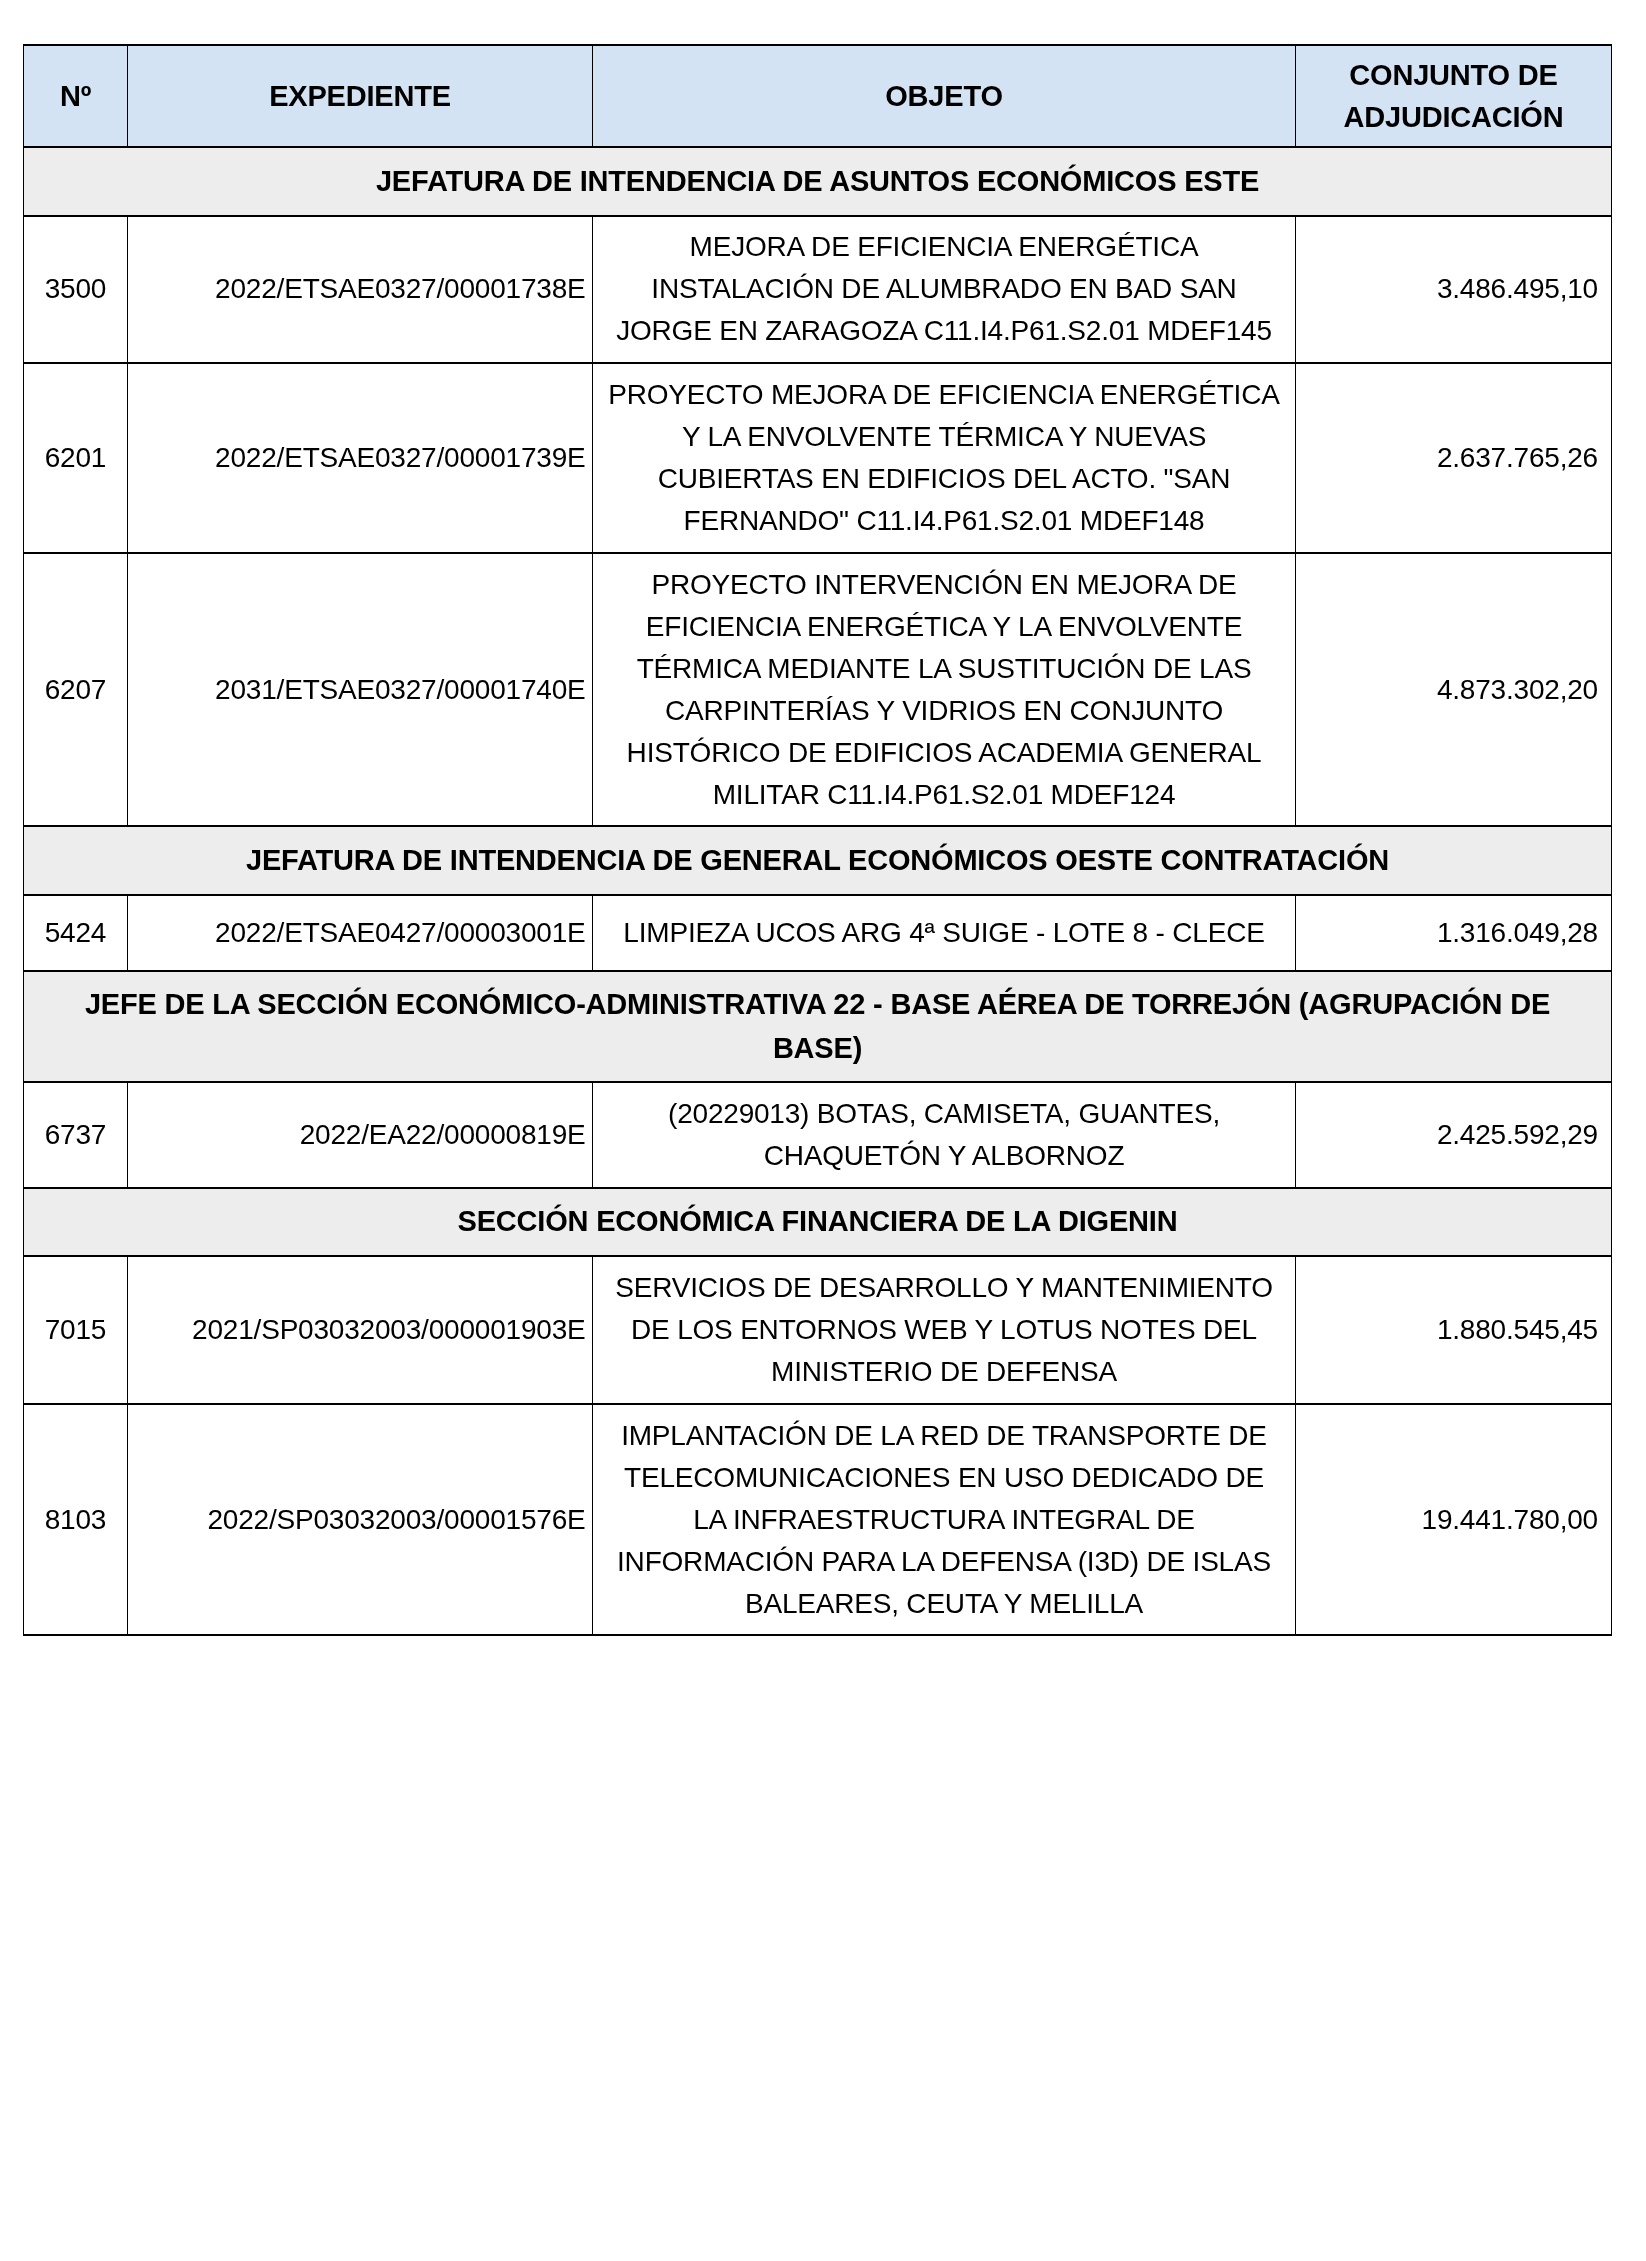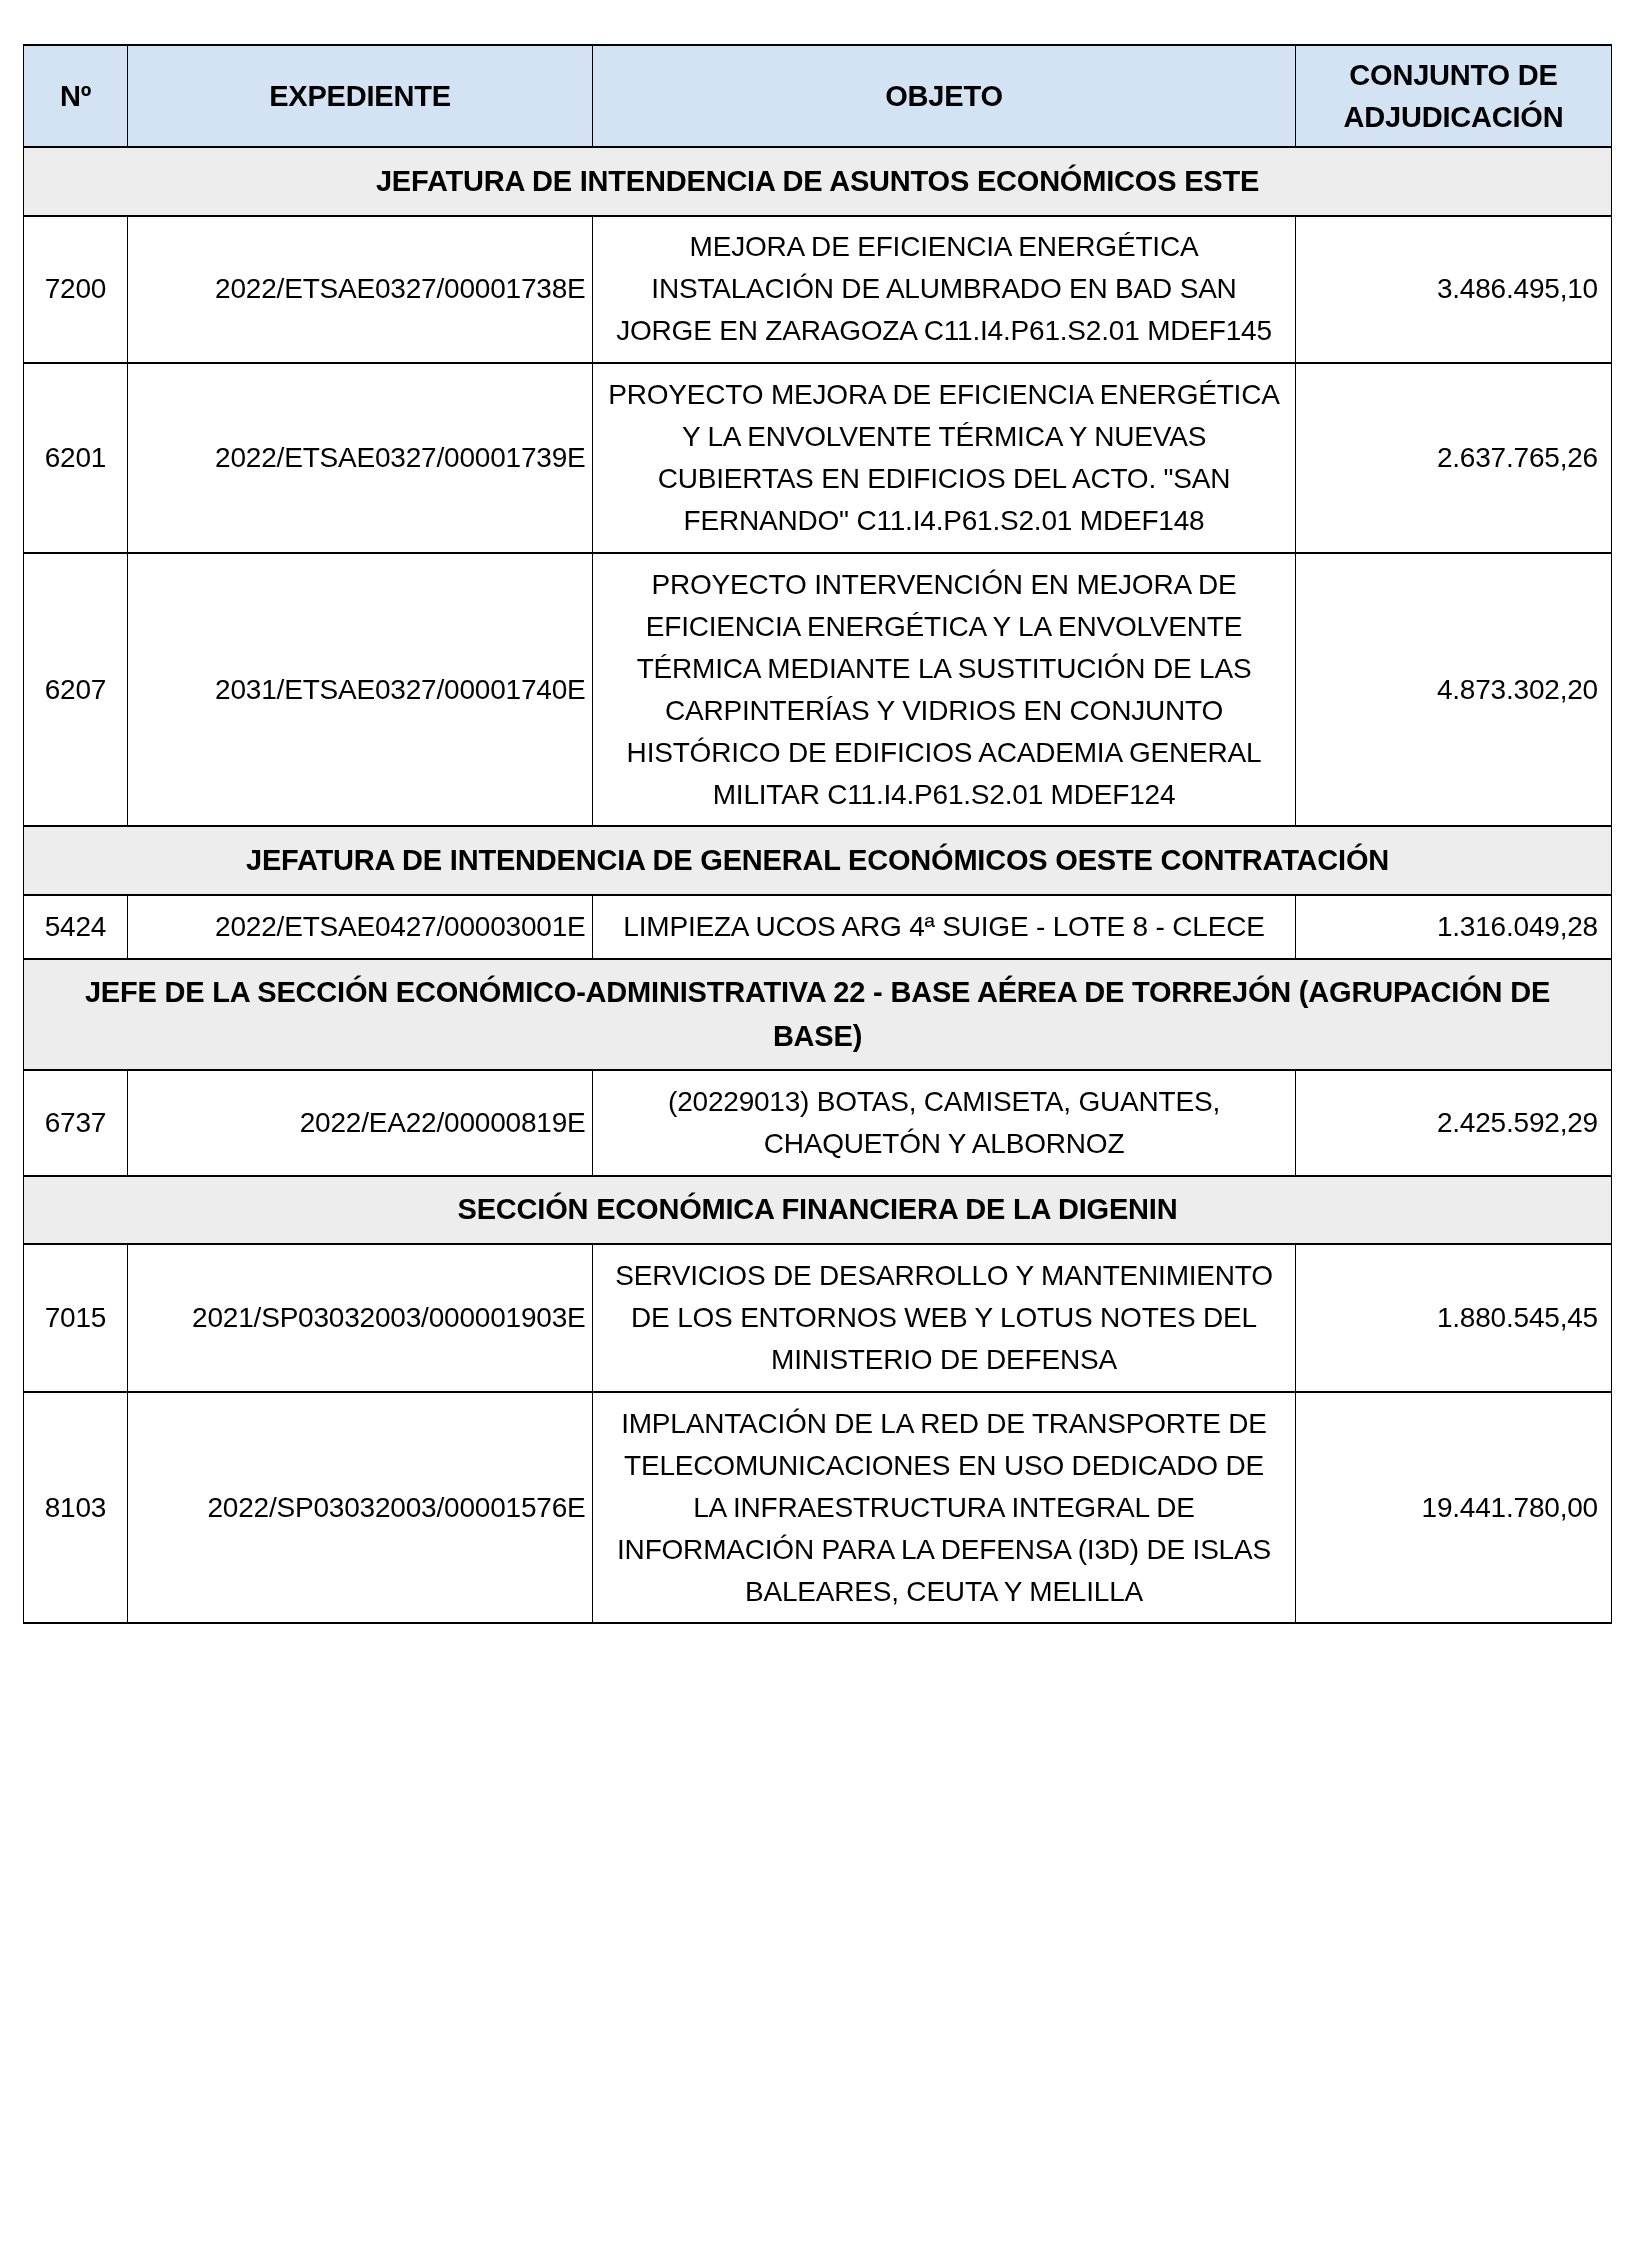--- a/index.html
+++ b/index.html
@@ -78,21 +78,21 @@
     text-align: center;
     padding: 9.8px 11.4px;
     line-height: 1.5;
   }
   td.c-imp {
     font-size: 28px;
     text-align: right;
     padding: 9.8px 13px;
     line-height: 1.5;
   }
-  tr.row-tall td { height: 64px; }
+  tr.row-tall td { height: 76px; }
 </style>
 </head>
 <body>
 
 <div class="page">
   <table class="contracts">
     <colgroup>
       <col style="width:104px">
       <col style="width:465px">
       <col style="width:703px">
@@ -104,21 +104,21 @@
       <th class="col-h">Nº</th>
       <th class="col-h">EXPEDIENTE</th>
       <th class="col-h">OBJETO</th>
       <th class="col-h">CONJUNTO DE ADJUDICACIÓN</th>
     </tr>
 
     <tr>
       <td class="section" colspan="4">JEFATURA DE INTENDENCIA DE ASUNTOS ECONÓMICOS ESTE</td>
     </tr>
     <tr>
-      <td class="c-num">7200</td>
+      <td class="c-num">3500</td>
       <td class="c-exp">2022/ETSAE0327/00001738E</td>
       <td class="c-obj">MEJORA DE EFICIENCIA ENERGÉTICA INSTALACIÓN DE ALUMBRADO EN BAD SAN JORGE EN ZARAGOZA C11.I4.P61.S2.01 MDEF145</td>
       <td class="c-imp">3.486.495,10</td>
     </tr>
     <tr>
       <td class="c-num">6201</td>
       <td class="c-exp">2022/ETSAE0327/00001739E</td>
       <td class="c-obj">PROYECTO MEJORA DE EFICIENCIA ENERGÉTICA Y LA ENVOLVENTE TÉRMICA Y NUEVAS CUBIERTAS EN EDIFICIOS DEL ACTO. "SAN FERNANDO" C11.I4.P61.S2.01 MDEF148</td>
       <td class="c-imp">2.637.765,26</td>
     </tr>

